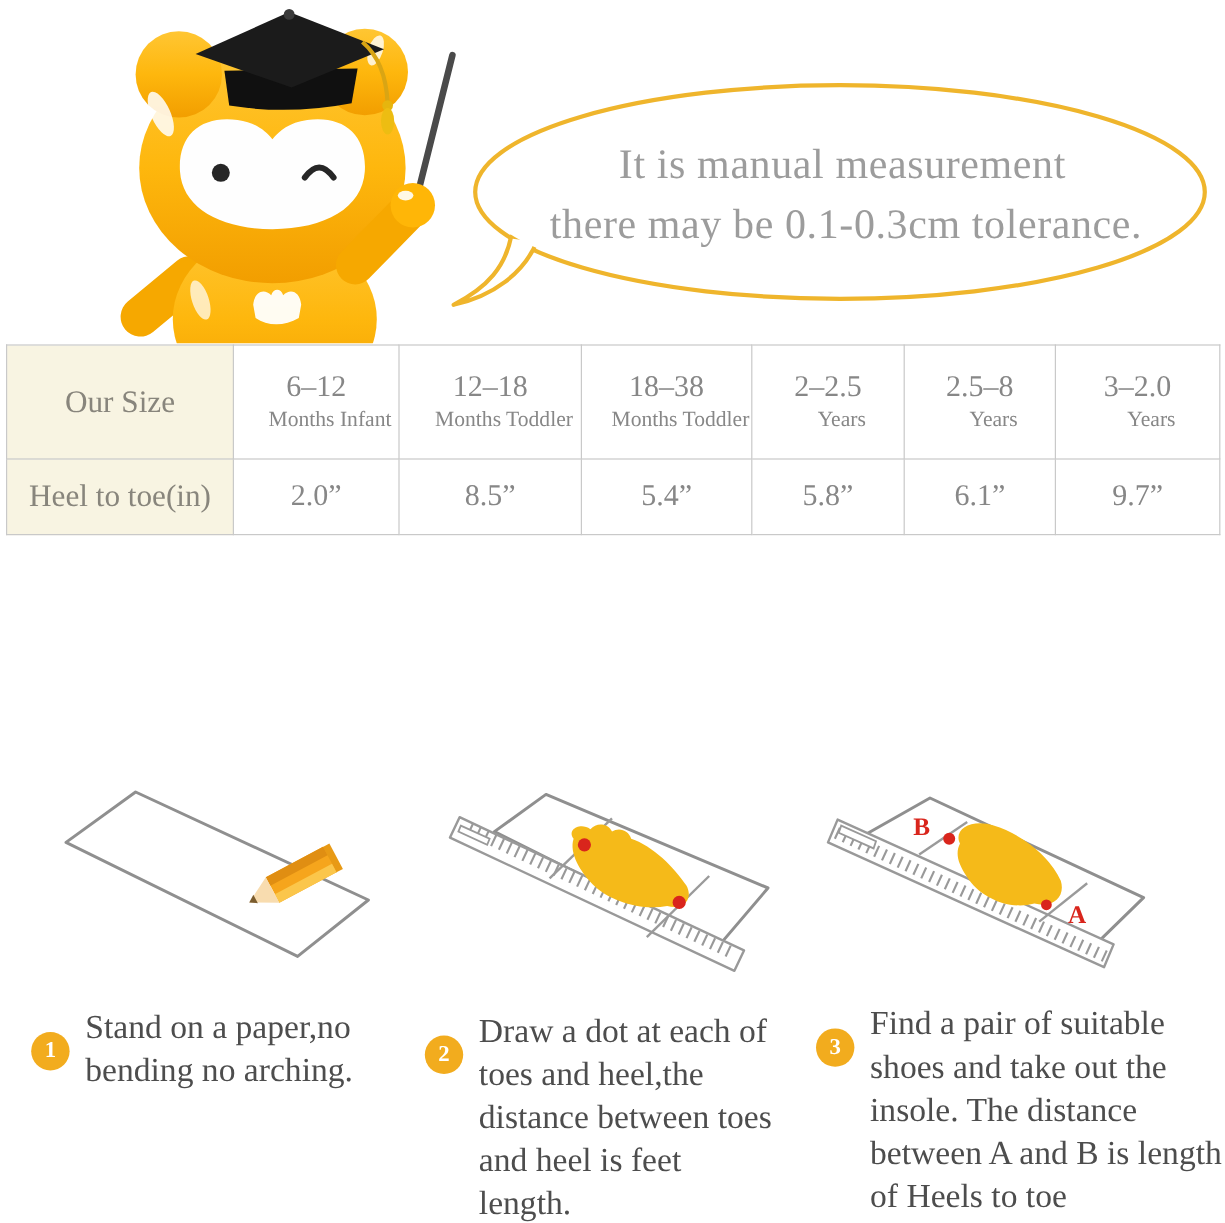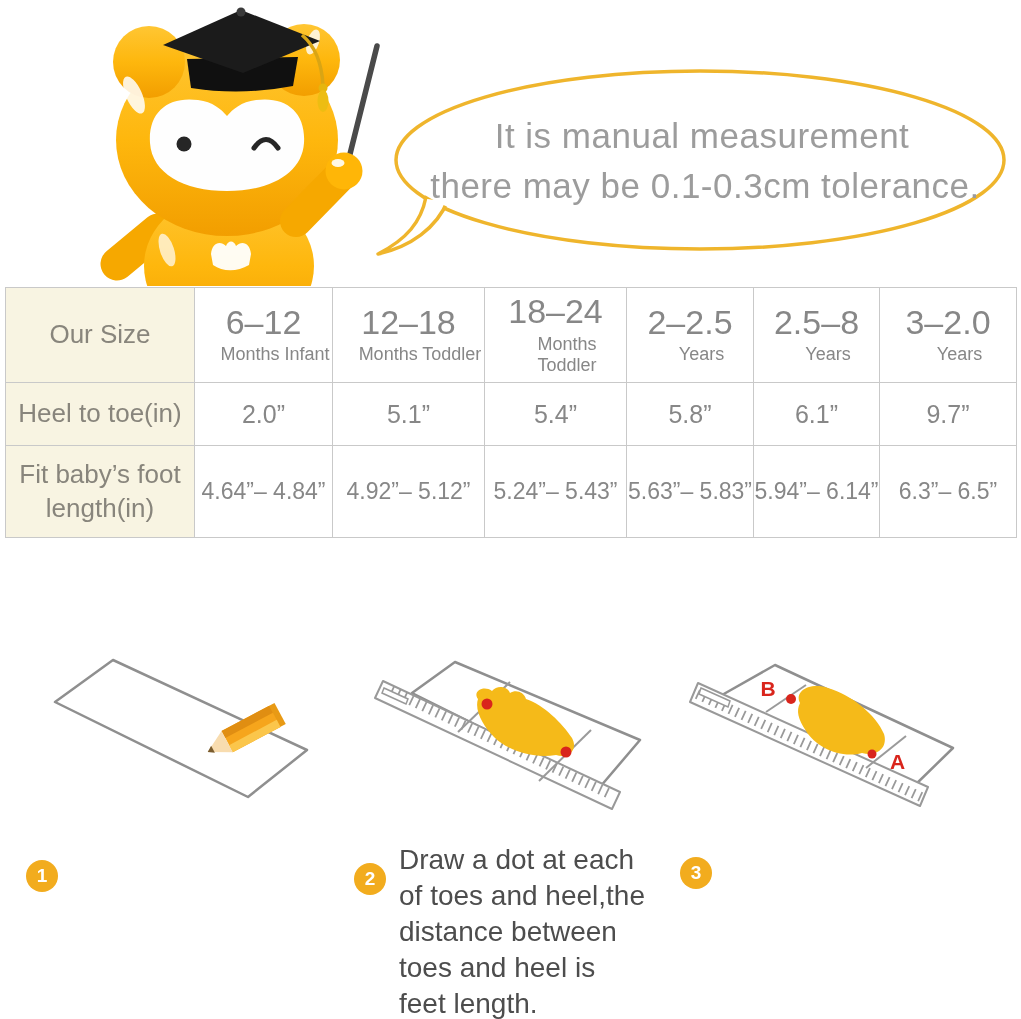--- a/index.html
+++ b/index.html
@@ -1,28 +1,28 @@
 <!DOCTYPE html>
 <html><head>
 <meta charset="utf-8">
 <style>
   html,body{margin:0;padding:0;background:#fff;}
   #canvas{position:relative;width:1021px;height:1019px;background:#fff;overflow:hidden;
-          font-family:Liberation Sans, sans-serif;}
+          font-family:Liberation Serif, serif;}
   svg{position:absolute;left:0;display:block;}
   #top-art{top:0;}
   #illus-art{top:630px;}
   
   #size-table{position:absolute;left:5px;top:287px;width:1011px;border-collapse:collapse;
               table-layout:fixed;color:#878787;}
   #size-table td{border:1px solid #c9c9c9;text-align:center;vertical-align:middle;padding:0;}
   #size-table tr.r1{height:95px;} #size-table tr.r2{height:63px;}
   #size-table tr.r3{height:63px;} #size-table tr.r4{height:92px;}
   td.label-cell{background:#f8f4e2;font-size:26px;color:#88857c;line-height:1.3;padding:0 6px;}
-  .range{font-size:34px;line-height:1.1;}
+  .range{font-size:25px;line-height:1.1;}
   .group{font-size:18px;line-height:1.2;margin-top:3px;margin-left:23px;}
   .v-lg{font-size:26px;} .v-md{font-size:25px;} .v-sm{font-size:23px;}
   
   .step{position:absolute;display:flex;gap:13px;color:#4d4d4d;}
   .badge{flex:none;width:32px;height:32px;margin-top:21px;border-radius:50%;background:#F2AC1E;
          color:#fff;font-size:19px;font-weight:bold;display:flex;align-items:center;justify-content:center;}
   .step-text{font-size:28px;line-height:1.29;}
 </style>
 </head>
 <body>
@@ -89,53 +89,44 @@
       <td class="label-cell">Our Size</td>
       <td>
         <div class="range">6–12</div>
         <div class="group">Months Infant</div>
       </td>
       <td>
         <div class="range">12–18</div>
         <div class="group">Months Toddler</div>
       </td>
       <td>
-        <div class="range">18–24</div>
+        <div class="range">18–38</div>
         <div class="group">Months Toddler</div>
       </td>
       <td>
         <div class="range">2–2.5</div>
         <div class="group">Years</div>
       </td>
       <td>
         <div class="range">2.5–8</div>
         <div class="group">Years</div>
       </td>
       <td>
         <div class="range">3–2.0</div>
         <div class="group">Years</div>
       </td>
     </tr>
     <tr class="r3">
       <td class="label-cell">Heel to toe(in)</td>
       <td class="v-md">2.0”</td>
-      <td class="v-md">5.1”</td>
+      <td class="v-md">8.5”</td>
       <td class="v-md">5.4”</td>
       <td class="v-md">5.8”</td>
       <td class="v-md">6.1”</td>
       <td class="v-md">9.7”</td>
-    </tr>
-    <tr class="r4">
-      <td class="label-cell">Fit baby’s foot length(in)</td>
-      <td class="v-sm">4.64”– 4.84”</td>
-      <td class="v-sm">4.92”– 5.12”</td>
-      <td class="v-sm">5.24”– 5.43”</td>
-      <td class="v-sm">5.63”– 5.83”</td>
-      <td class="v-sm">5.94”– 6.14”</td>
-      <td class="v-sm">6.3”– 6.5”</td>
     </tr>
   </tbody>
     </table>
 
   <svg id="illus-art" width="1021" height="210" viewBox="0 0 1021 210">
 
     <g>
       <polygon points="113,30 307,120 248,167 55,72" fill="#fff" stroke="#8f8f8f" stroke-width="2.5" stroke-linejoin="round"></polygon>
       <g transform="translate(266,91) rotate(152)">
         <rect x="-16" y="-12" width="7" height="24" fill="#E89A15"></rect>
@@ -169,24 +160,26 @@
       <path d="M800,73 C794,61 810,52 828,58 C852,65 876,85 884,104 C888,117 878,127 862,123 C840,129 816,117 806,101 C798,89 796,81 800,73 Z" fill="#F5BA19"></path>
       <circle cx="791" cy="69" r="5" fill="#D9251C"></circle>
       <circle cx="872" cy="124" r="4.5" fill="#D9251C"></circle>
       <text x="768" y="66" text-anchor="middle" font-size="21" font-weight="bold" fill="#D9251C">B</text>
       <text x="890" y="139" font-size="21" font-weight="bold" fill="#D9251C">A</text>
     </g>
   </svg>
 
   <div class="step" style="left:26px;top:839px;">
     <div class="badge">1</div>
+    <div class="step-text" style="max-width:262px">Stand on a paper,no bending no arching.</div>
   </div>
 
   <div class="step" style="left:354px;top:842px;">
     <div class="badge">2</div>
     <div class="step-text" style="max-width:250px">Draw a dot at each of toes and heel,the distance between toes and heel is feet length.</div>
   </div>
 
   <div class="step" style="left:680px;top:836px;">
     <div class="badge">3</div>
+    <div class="step-text" style="max-width:310px">Find a pair of suitable shoes and take out the insole. The distance between A and B is length of Heels to toe</div>
   </div>
 
 </div>
 
 </body></html>

